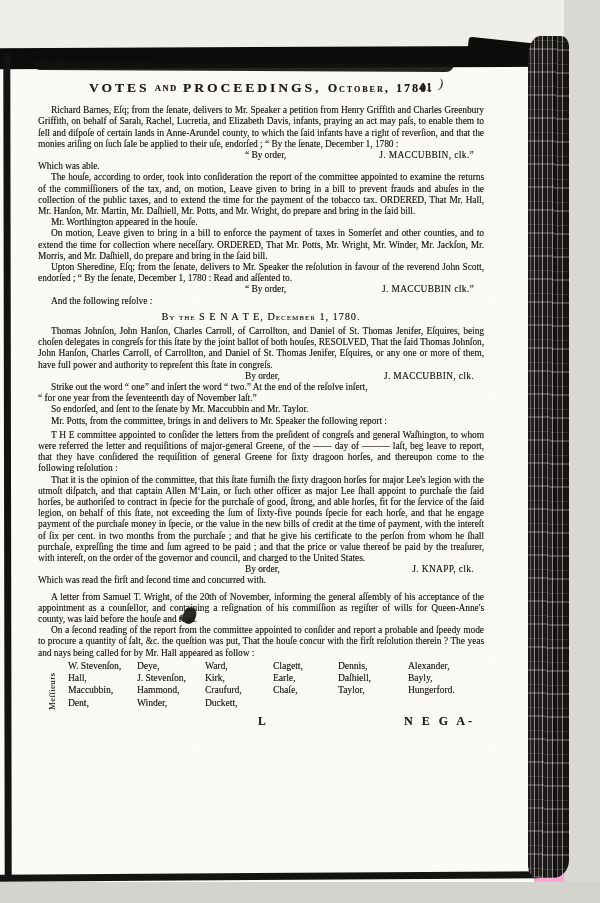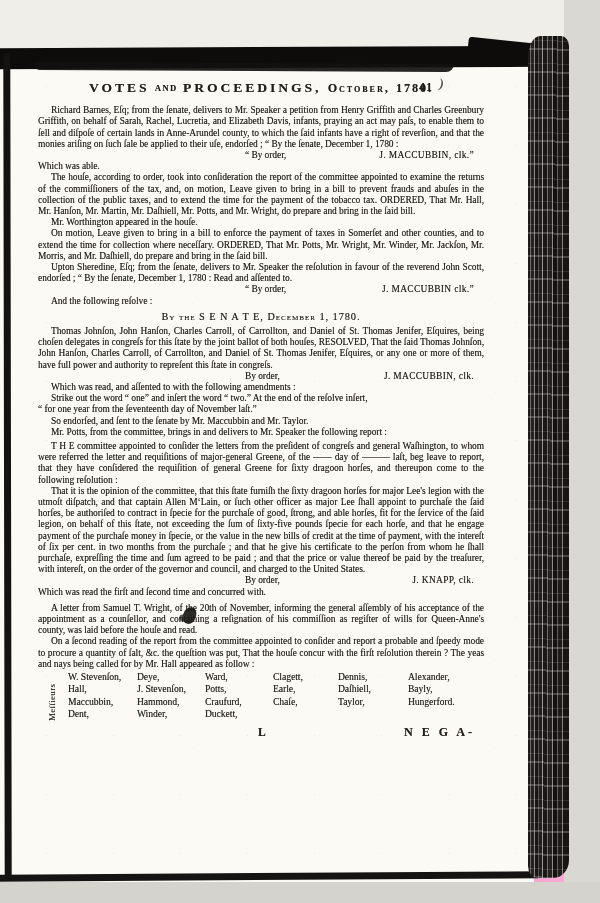--- a/index.html
+++ b/index.html
@@ -136,21 +136,20 @@
     </div>
     <p>And the following reſolve :</p>
 
     <div class="senate-heading">By the S E N A T E, December 1, 1780.</div>
 
     <p>Thomas Johnſon, John Hanſon, Charles Carroll, of Carrollton, and Daniel of St. Thomas Jenifer, Eſquires, being choſen delegates in congreſs for this ſtate by the joint ballot of both houſes, RESOLVED, That the ſaid Thomas Johnſon, John Hanſon, Charles Carroll, of Carrollton, and Daniel of St. Thomas Jenifer, Eſquires, or any one or more of them, have full power and authority to repreſent this ſtate in congreſs.</p>
     <div class="order-row">
       <span class="order-by">By order,</span>
       <span class="order-clerk">J. MACCUBBIN, clk.</span>
     </div>
-    <p>Which was read, and aſſented to with the following amendments :</p>
     <p>Strike out the word “ one” and inſert the word “ two.” At the end of the reſolve inſert,</p>
     <p class="hang">“ for one year from the ſeventeenth day of November laſt.”</p>
     <p>So endorſed, and ſent to the ſenate by Mr. Maccubbin and Mr. Taylor.</p>
     <p>Mr. Potts, from the committee, brings in and delivers to Mr. Speaker the following report :</p>
 
     <p class="gap-sm">T H E committee appointed to conſider the letters from the preſident of congreſs and general Waſhington, to whom were referred the letter and requiſitions of major-general Greene, of the —— day of ——— laſt, beg leave to report, that they have conſidered the requiſition of general Greene for ſixty dragoon horſes, and thereupon come to the following reſolution :</p>
     <p>That it is the opinion of the committee, that this ſtate furniſh the ſixty dragoon horſes for major Lee's legion with the utmoſt diſpatch, and that captain Allen M‘Lain, or ſuch other officer as major Lee ſhall appoint to purchaſe the ſaid horſes, be authoriſed to contract in ſpecie for the purchaſe of good, ſtrong, and able horſes, fit for the ſervice of the ſaid legion, on behalf of this ſtate, not exceeding the ſum of ſixty-five pounds ſpecie for each horſe, and that he engage payment of the purchaſe money in ſpecie, or the value in the new bills of credit at the time of payment, with the intereſt of ſix per cent. in two months from the purchaſe ; and that he give his certificate to the perſon from whom he ſhall purchaſe, expreſſing the time and ſum agreed to be paid ; and that the price or value thereof be paid by the treaſurer, with intereſt, on the order of the governor and council, and charged to the United States.</p>
     <div class="order-row">
       <span class="order-by">By order,</span>
       <span class="order-clerk">J. KNAPP, clk.</span>
@@ -170,21 +169,21 @@
         <div>Dent,</div>
       </div>
       <div class="col col-1">
         <div>Deye,</div>
         <div>J. Stevenſon,</div>
         <div>Hammond,</div>
         <div>Winder,</div>
       </div>
       <div class="col col-2">
         <div>Ward,</div>
-        <div>Potts,</div>
+        <div>Kirk,</div>
         <div>Craufurd,</div>
         <div>Duckett,</div>
       </div>
       <div class="col col-3">
         <div>Clagett,</div>
         <div>Earle,</div>
         <div>Chaſe,</div>
       </div>
       <div class="col col-4">
         <div>Dennis,</div>

